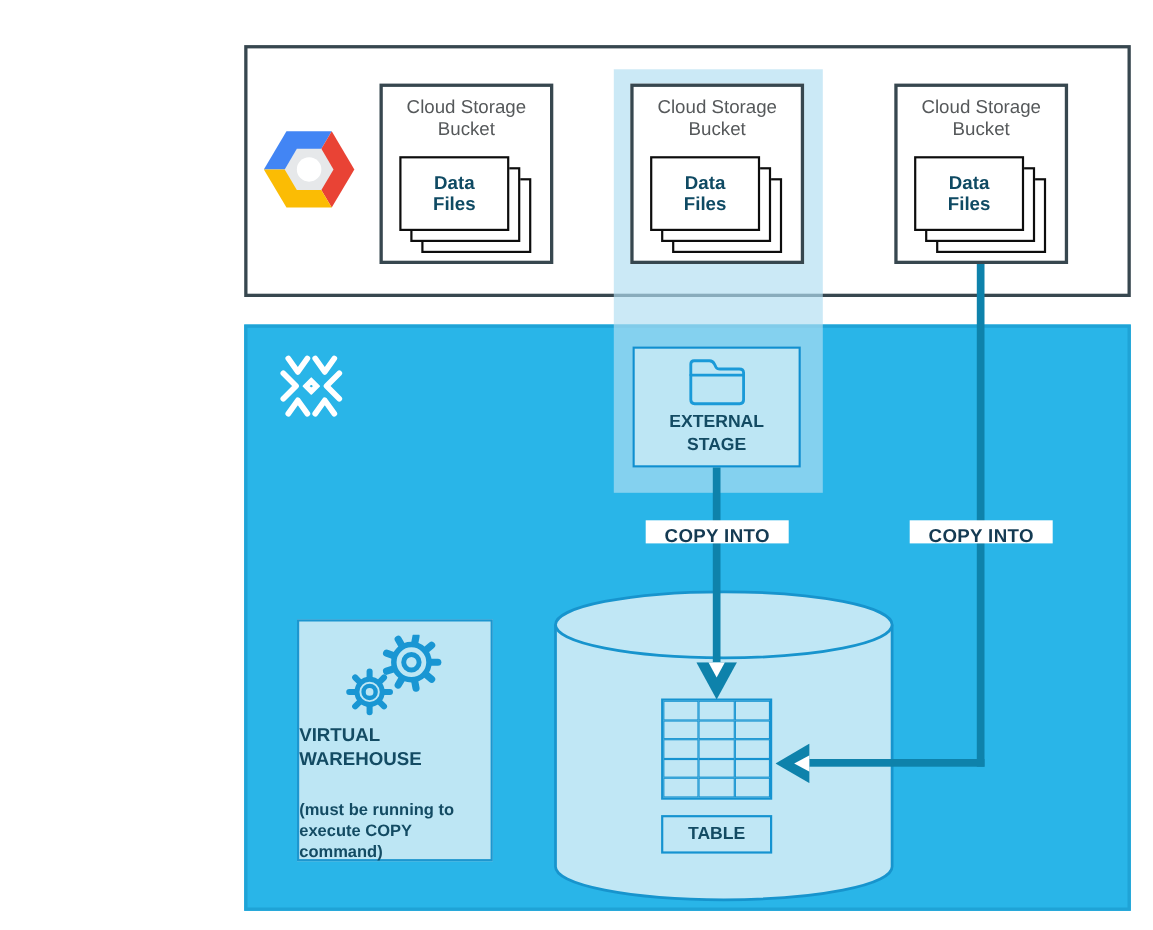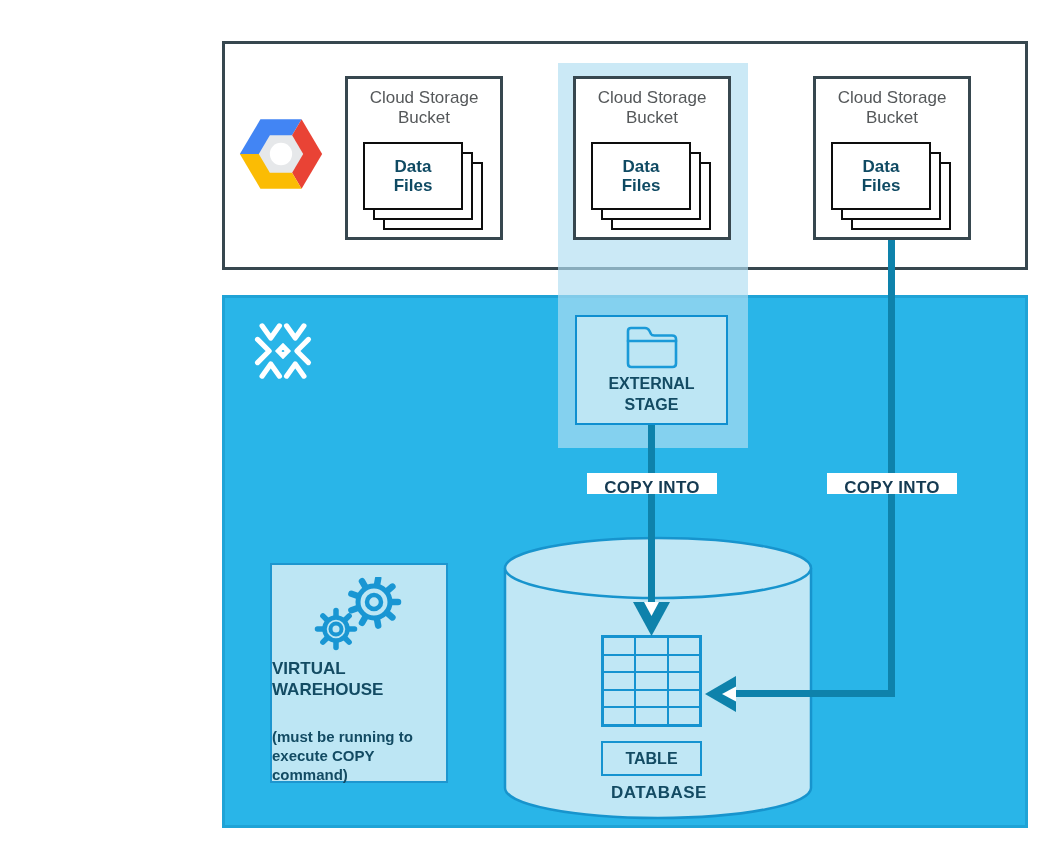--- a/index.html
+++ b/index.html
@@ -195,21 +195,20 @@
       <div></div>
       <div></div>
     <div></div>
       <div></div>
       <div></div>
     <div></div>
       <div></div>
       <div></div>
   </div>
   <div class="abs table-cell-label">TABLE</div>
-  <div class="abs db-label">DATABASE</div>
 
   <div class="abs line line-v1"></div>
   <svg class="abs" style="left:633px;top:602px" width="37" height="34" viewBox="0 0 37 34">
     <polygon points="0,0 37,0 18.5,34" fill="#0e82ab"></polygon>
     <polygon points="11,0 26,0 18.5,14" fill="#ffffff"></polygon>
   </svg>
   <div class="abs line line-v2"></div>
   <div class="abs line line-h2"></div>
   <svg class="abs" style="left:705px;top:676px" width="31" height="36" viewBox="0 0 31 36">
     <polygon points="31,0 31,36 0,18" fill="#0e82ab"></polygon>

